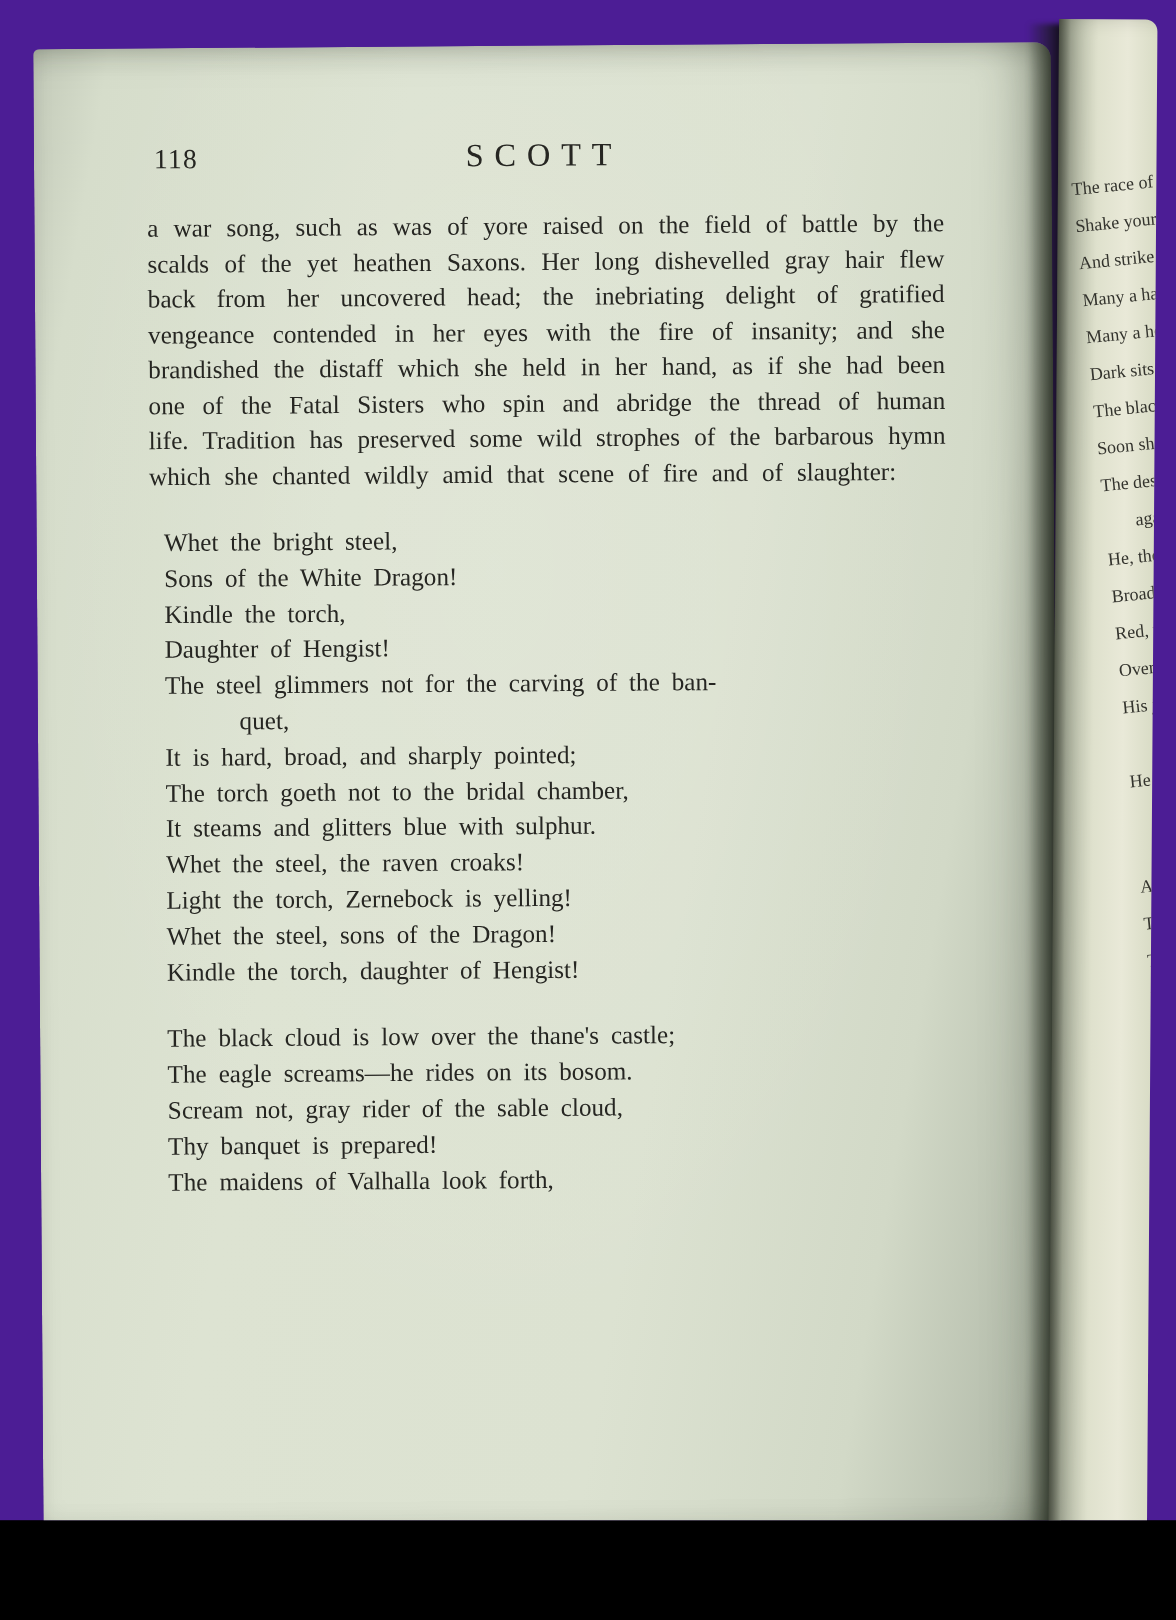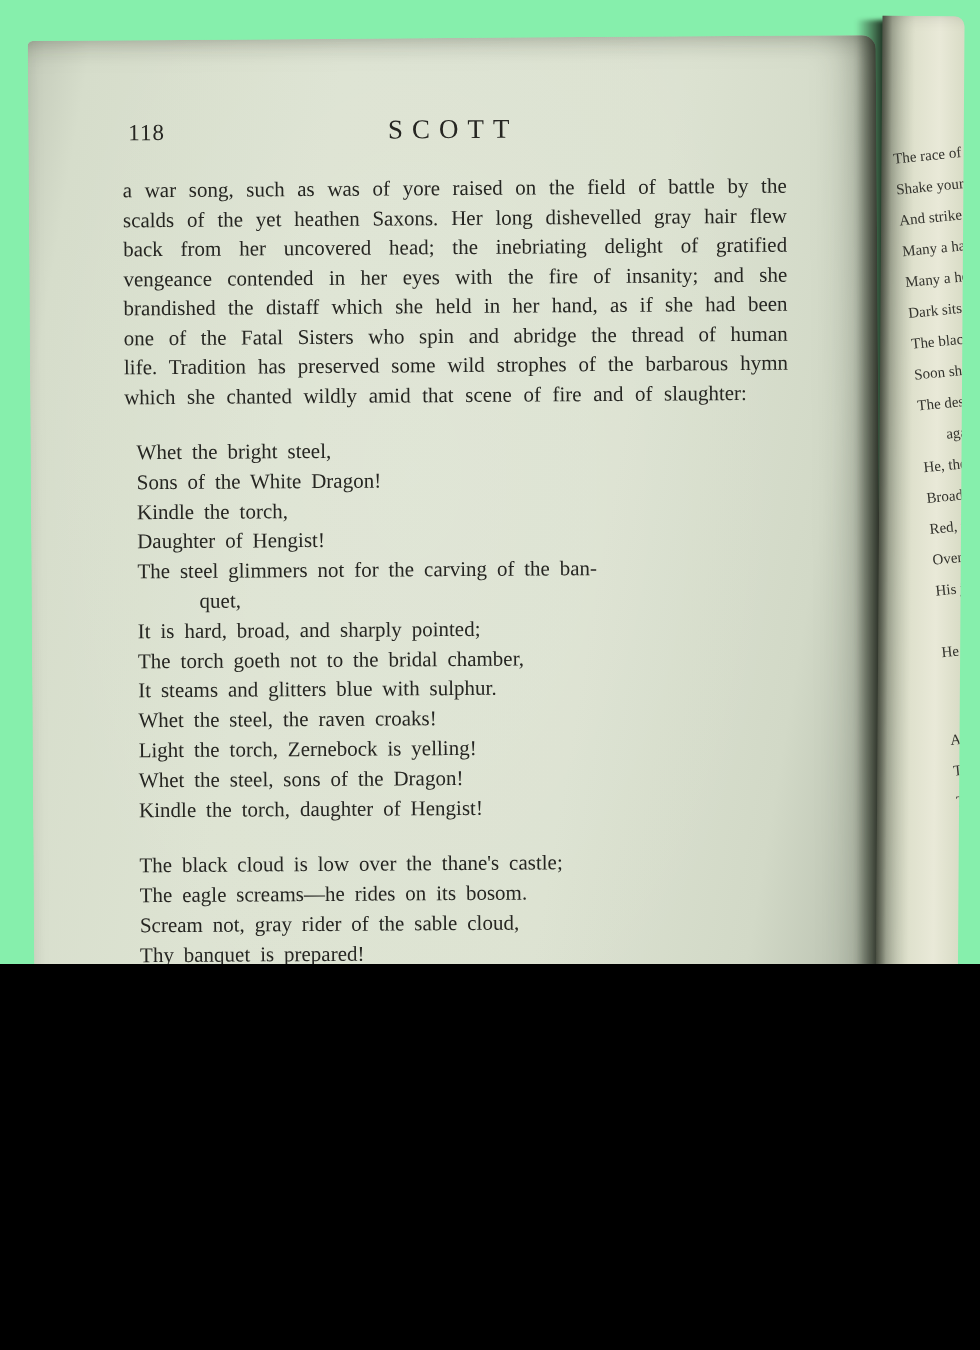--- a/index.html
+++ b/index.html
@@ -1,18 +1,18 @@
 <!DOCTYPE html>
 <html><head>
 <meta charset="utf-8">
 <style>
   html,body{margin:0;padding:0;background:#000;}
   .photo{
-    position:relative;width:980px;height:964px;overflow:hidden;
-    background:#86efac;
+    position:relative;width:980px;height:1267px;overflow:hidden;
+    background:#4c1d95;
     font-family:"Liberation Serif","DejaVu Serif",serif;
   }
   
   .edge-stack-left{
     position:absolute;left:6px;top:36px;width:40px;height:1256px;
     background:repeating-linear-gradient(90deg,
       #0a0a0a 0 2px,#3c3c38 2px 3px,#15151 3px 4px,#23231f 4px 7px,#0d0d0d 7px 9px);
     border-radius:8px 0 0 8px;
     filter:blur(0.4px);
   }

